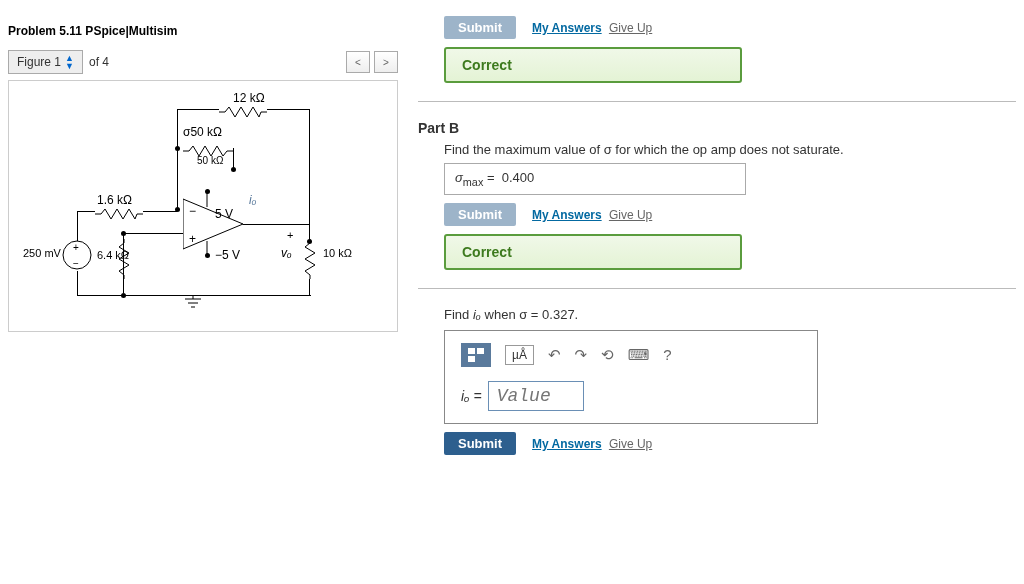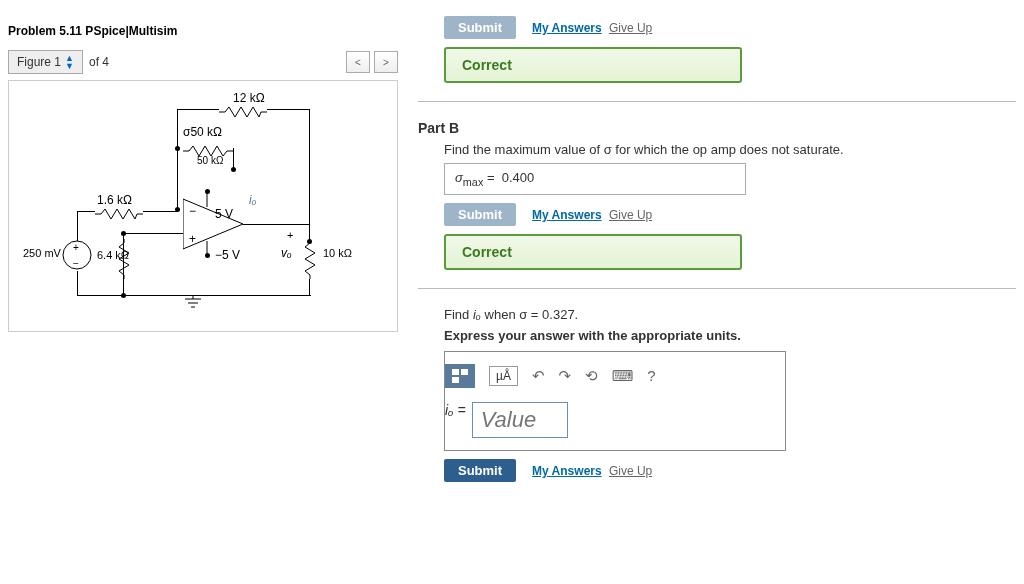--- a/index.html
+++ b/index.html
@@ -24,28 +24,28 @@
 .part-header{font-weight:bold;font-size:14px;margin:14px 0 6px 0}
 .part-text{font-size:13px;margin:0 0 6px 26px}
 .bold{font-weight:bold}
 .ans-box{border:1px solid #aaa;display:inline-block;padding:6px 10px;margin-left:26px;font-size:13px;min-width:280px}
 .btn-row{margin:8px 0 8px 26px;display:flex;align-items:center;gap:16px}
 .submit-btn{background:#9db4c9;color:#fff;border:none;padding:4px 14px;font-size:13px;font-weight:bold;border-radius:2px}
 .submit-active{background:#2d5f8e}
 .my-answers{color:#0369a1;font-weight:bold;text-decoration:underline;font-size:12px}
 .giveup{color:#666;font-size:12px}
 .correct-box{border:2px solid #5a9c3d;background:linear-gradient(#f0f8e8,#e4f3d5);color:#3d7a1e;font-weight:bold;padding:8px 16px;margin-left:26px;display:inline-block;min-width:262px;border-radius:3px;font-size:14px}
-.input-panel{border:1px solid #888;margin:8px 16px 8px 26px;padding:12px 0;width:340px}
+.input-panel{border:1px solid #888;margin:8px 16px 8px 26px;padding:12px 16px;width:340px}
 .toolbar{display:flex;align-items:center;gap:14px;margin-bottom:14px}
 .tool-btn{background:#5a7a9c;color:#fff;border:none;width:30px;height:24px;font-size:11px;display:flex;align-items:center;justify-content:center}
 .tool-box{border:1px solid #999;padding:2px 6px;font-size:12px;color:#333}
 .tool-icon{color:#666;font-size:15px}
-.value-units{display:flex;gap:6px}
+.value-units{display:flex;align-items:center;gap:6px}
 .vi-label{font-style:italic;font-size:14px}
-.vi-field{border:1px solid #6a8fb5;padding:4px 8px;font-size:22px;color:#888;font-style:italic;width:78px;font-family:Liberation Sans, sans-serif}
+.vi-field{border:1px solid #6a8fb5;padding:4px 8px;font-size:18px;color:#888;font-style:italic;width:78px;font-family:Liberation Mono, monospace}
 hr.sep{border:none;border-top:1px solid #bbb;margin:18px 0}
 </style>
 </head>
 <body>
 
 <div class="container">
   <div class="left">
     <h1 class="title">Problem 5.11 PSpice|Multisim</h1>
 
     <div class="fig-nav">
@@ -159,21 +159,20 @@
       <button class="submit-btn">Submit</button>
       <span><a href="#" class="my-answers">My Answers</a>&nbsp;&nbsp;<a href="#" class="giveup">Give Up</a></span>
     </div>
     <div class="correct-box">Correct</div>
 
     <hr class="sep">
 
     <p class="part-text">
       <span>Find </span><i>iₒ</i><span> when σ = 0.327.</span>
     </p>
-    <p class="part-text bold">Express your answer with the appropriate units.</p>
     <div class="input-panel">
       <div class="toolbar">
         <button class="tool-btn">
             <svg width="16" height="14">
               <rect x="0" y="0" width="7" height="6" fill="#fff"></rect>
               <rect x="9" y="0" width="7" height="6" fill="#fff"></rect>
               <rect x="0" y="8" width="7" height="6" fill="#fff"></rect>
             </svg>
           </button>
         <span class="tool-box">µÅ</span>

